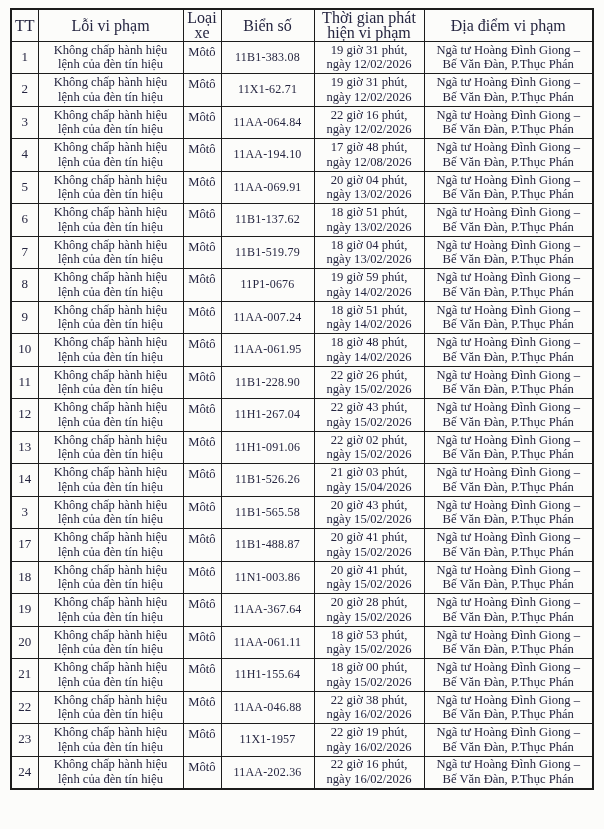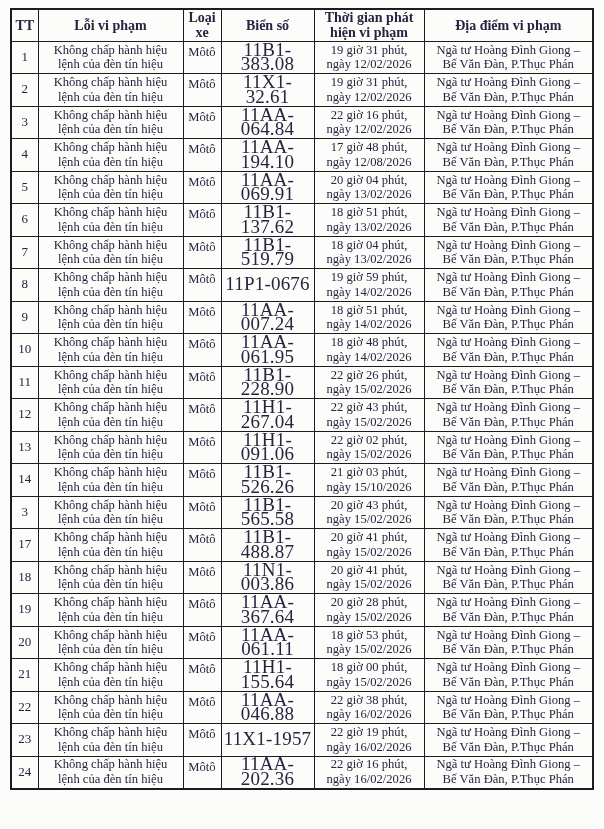--- a/index.html
+++ b/index.html
@@ -33,36 +33,36 @@
   }
   th, td {
     border: 1px solid var(--line);
     text-align: center;
     vertical-align: middle;
     white-space: pre-line;
     padding: 0 2px;
     overflow: hidden;
   }
   thead th {
-    font-weight: bold;
-    font-size: 14px;
+    font-weight: normal;
+    font-size: 16px;
     line-height: 15px;
     height: 32px;
   }
   tbody td {
     font-size: 12.6px;
     line-height: 14.6px;
     height: 32.5px;
   }
   td.c-vehicle {
     vertical-align: top;
     padding-top: 3px;
   }
   td.c-plate {
-    font-size: 19px;
+    font-size: 12px;
     letter-spacing: 0.2px;
   }
   td.c-tt {
     font-size: 13px;
   }
 </style>
 </head>
 <body>
 
 <div class="page">
@@ -98,21 +98,21 @@
 ngày 12/02/2026</td>
       <td class="c-location">Ngã tư Hoàng Đình Giong –
 Bế Văn Đàn, P.Thục Phán</td>
     </tr>
 
     <tr>
       <td class="c-tt">2</td>
       <td class="c-violation">Không chấp hành hiệu
 lệnh của đèn tín hiệu</td>
       <td class="c-vehicle">Môtô</td>
-      <td class="c-plate">11X1-32.61</td>
+      <td class="c-plate">11X1-62.71</td>
       <td class="c-time">19 giờ 31 phút,
 ngày 12/02/2026</td>
       <td class="c-location">Ngã tư Hoàng Đình Giong –
 Bế Văn Đàn, P.Thục Phán</td>
     </tr>
 
     <tr>
       <td class="c-tt">3</td>
       <td class="c-violation">Không chấp hành hiệu
 lệnh của đèn tín hiệu</td>
@@ -244,21 +244,21 @@
 Bế Văn Đàn, P.Thục Phán</td>
     </tr>
 
     <tr>
       <td class="c-tt">14</td>
       <td class="c-violation">Không chấp hành hiệu
 lệnh của đèn tín hiệu</td>
       <td class="c-vehicle">Môtô</td>
       <td class="c-plate">11B1-526.26</td>
       <td class="c-time">21 giờ 03 phút,
-ngày 15/10/2026</td>
+ngày 15/04/2026</td>
       <td class="c-location">Ngã tư Hoàng Đình Giong –
 Bế Văn Đàn, P.Thục Phán</td>
     </tr>
 
 
     <tr>
       <td class="c-tt">3</td>
       <td class="c-violation">Không chấp hành hiệu
 lệnh của đèn tín hiệu</td>
       <td class="c-vehicle">Môtô</td>

